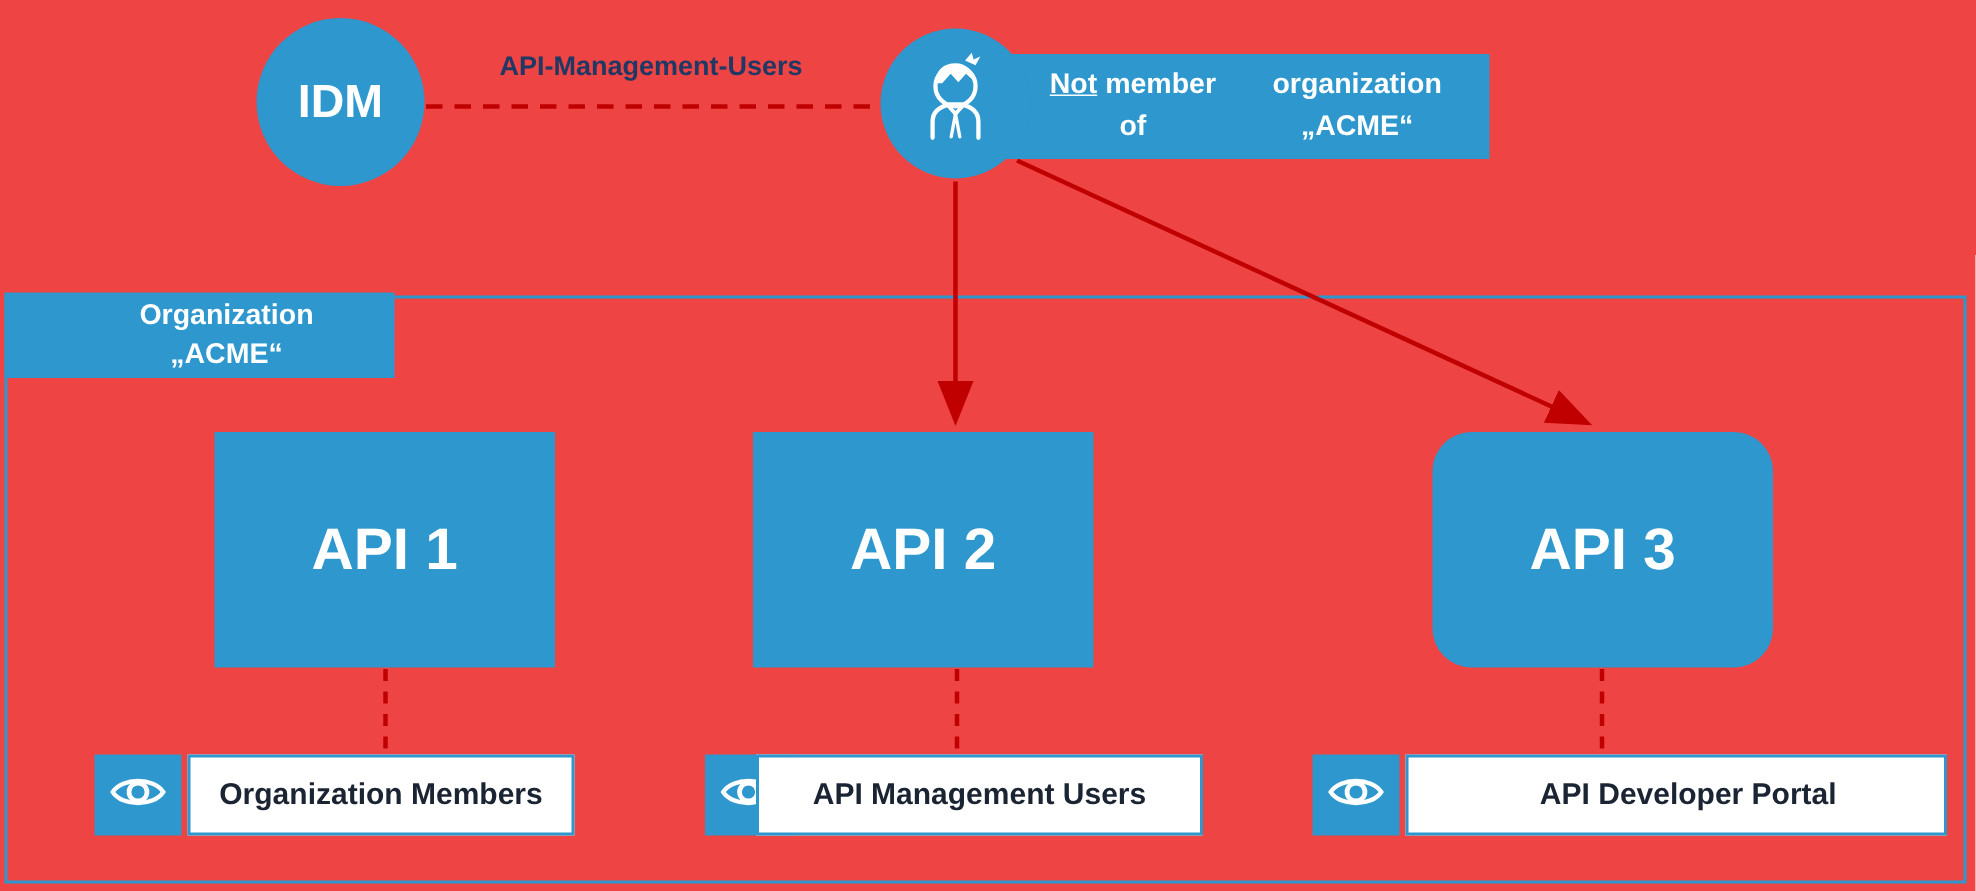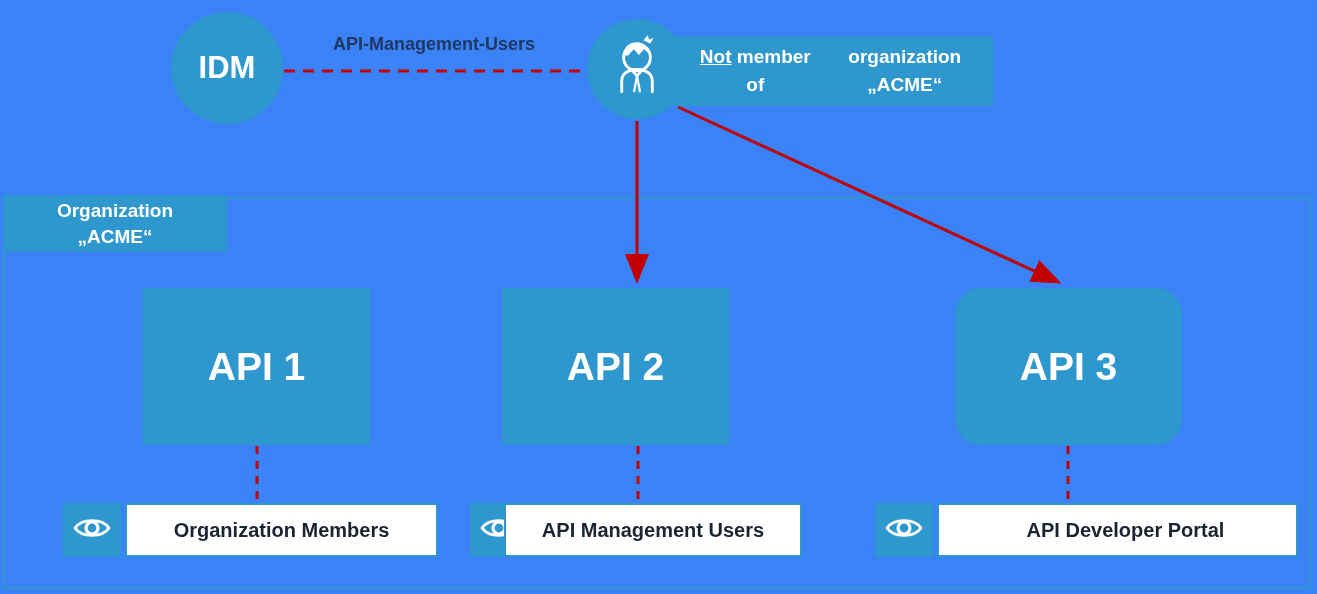--- a/index.html
+++ b/index.html
@@ -1,18 +1,18 @@
 <!DOCTYPE html>
 <html><head>
 <meta charset="utf-8">
 <style>
   html,body { margin:0; padding:0; background:#ffffff; }
   .canvas {
     position:relative; width:1317px; height:594px; overflow:hidden;
-    background:#3b82f6; font-family:"Liberation Sans", sans-serif;
+    background:#ef4444; font-family:"Liberation Sans", sans-serif;
   }
   .abs { position:absolute; }
 
   
   .idm-circle {
     left:171px; top:12px; width:112px; height:112px; border-radius:50%;
     background:#2D97CE; color:#ffffff; font-weight:bold; font-size:31px;
     display:flex; align-items:center; justify-content:center; z-index:3;
   }
   .user-circle {
@@ -35,21 +35,21 @@
 
   
   .org-box {
     left:3px; top:197px; width:1308px; height:392px;
     border:2px solid #2D97CE; box-sizing:border-box; background:transparent; z-index:1;
   }
   .org-label {
     left:3px; top:195px; width:224px; height:57px; background:#2D97CE;
     color:#ffffff; font-weight:bold; font-size:19px; line-height:1.35;
     display:flex; flex-direction:column; align-items:center; justify-content:center;
-    text-align:center; z-index:2;
+    text-align:center; z-index:2;padding-left:36px;
   }
 
   
   .api-box {
     top:288px; width:227px; height:157px; background:#2D97CE;
     color:#ffffff; font-weight:bold; font-size:39px;
     display:flex; align-items:center; justify-content:center; z-index:2;
   }
   .api-1 { left:143px; }
   .api-2 { left:502px;justify-content:center; }
@@ -58,21 +58,21 @@
   
   .eye-square {
     top:503px; width:58px; height:54px; background:#2D97CE;
     display:flex; align-items:center; justify-content:center; z-index:2;
   }
   .portal-box {
     top:503px; height:54px; background:#ffffff; border:2px solid #2D97CE;
     box-sizing:border-box; display:flex; align-items:center; justify-content:center;
     color:#1B2433; font-weight:bold; font-size:20px; z-index:2;
   }
-  .eye-1 { left:63px; }  .pbox-1 { left:125px; width:313px;justify-content:center; }
+  .eye-1 { left:63px; }  .pbox-1 { left:125px; width:258px;justify-content:center; }
   .eye-2 { left:470px; } .pbox-2 { left:504px; width:298px; }
   .eye-3 { left:875px; } .pbox-3 { left:937px; width:361px;padding-left:16px; }
 
   
   .overlay { left:0; top:0; width:1317px; height:594px; z-index:3; pointer-events:none; }
 </style>
 </head>
 <body>
 
 <div class="canvas">

